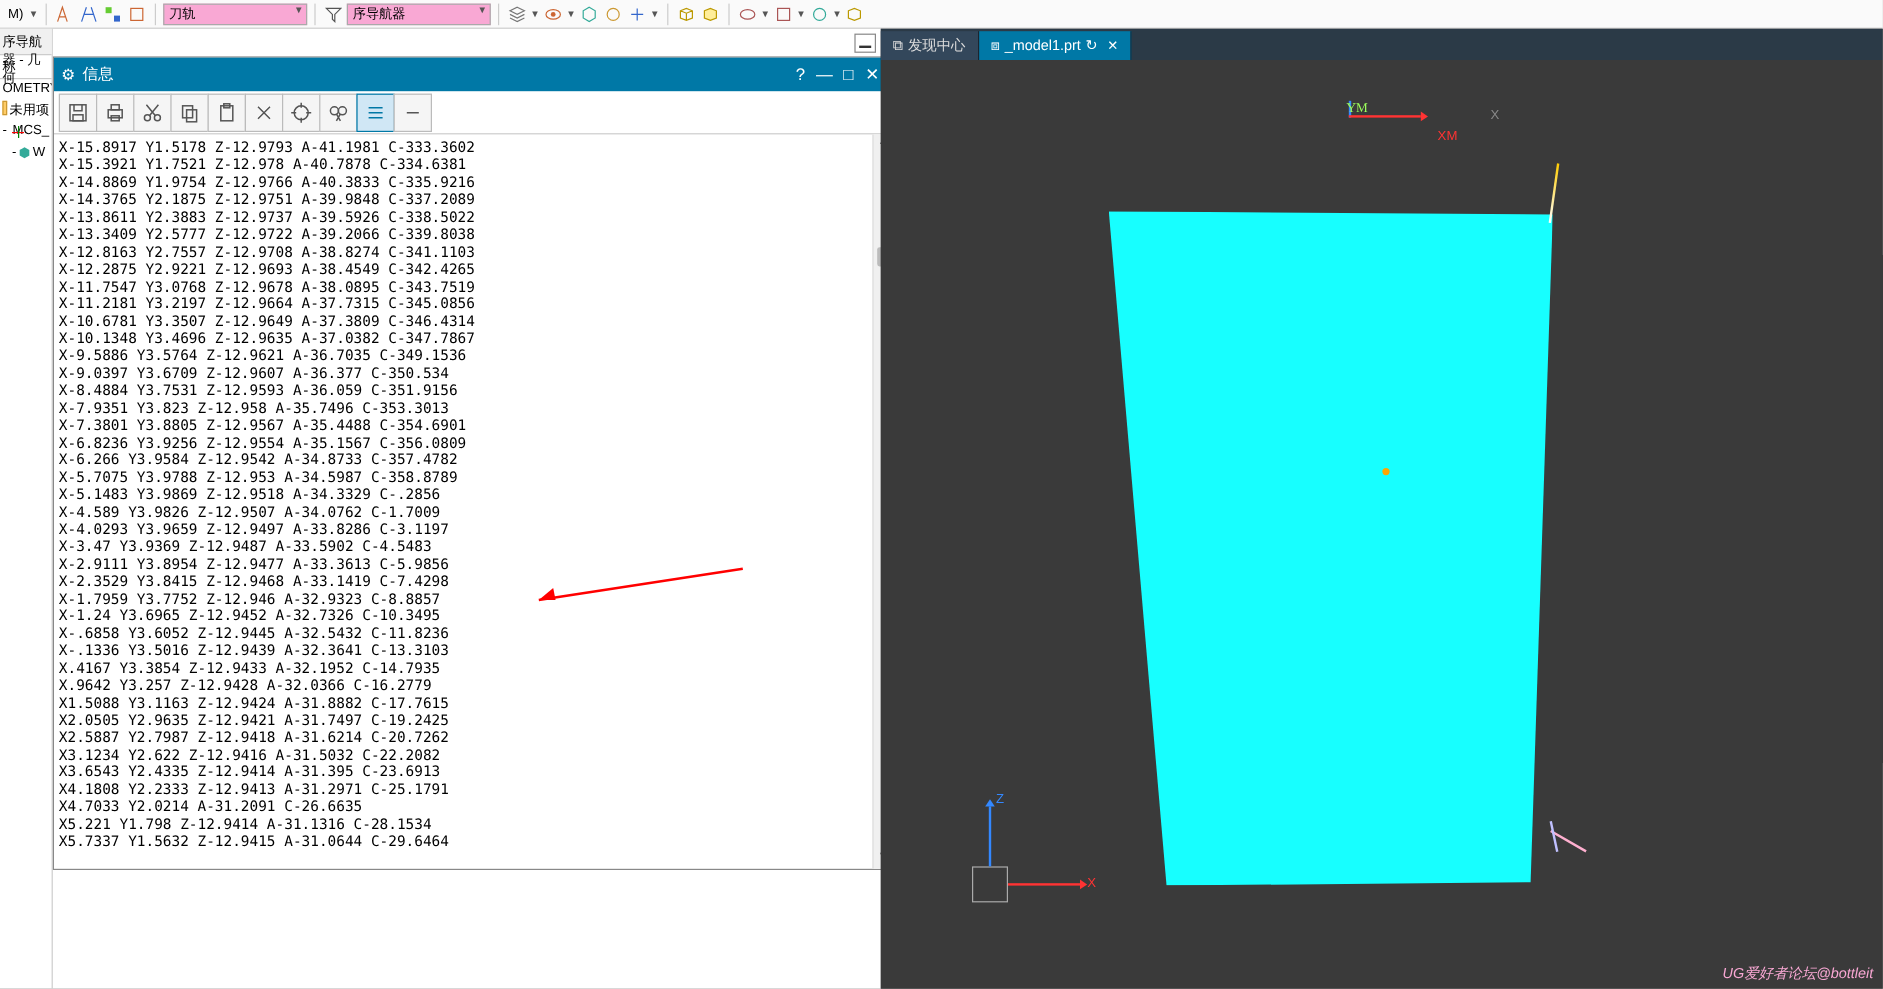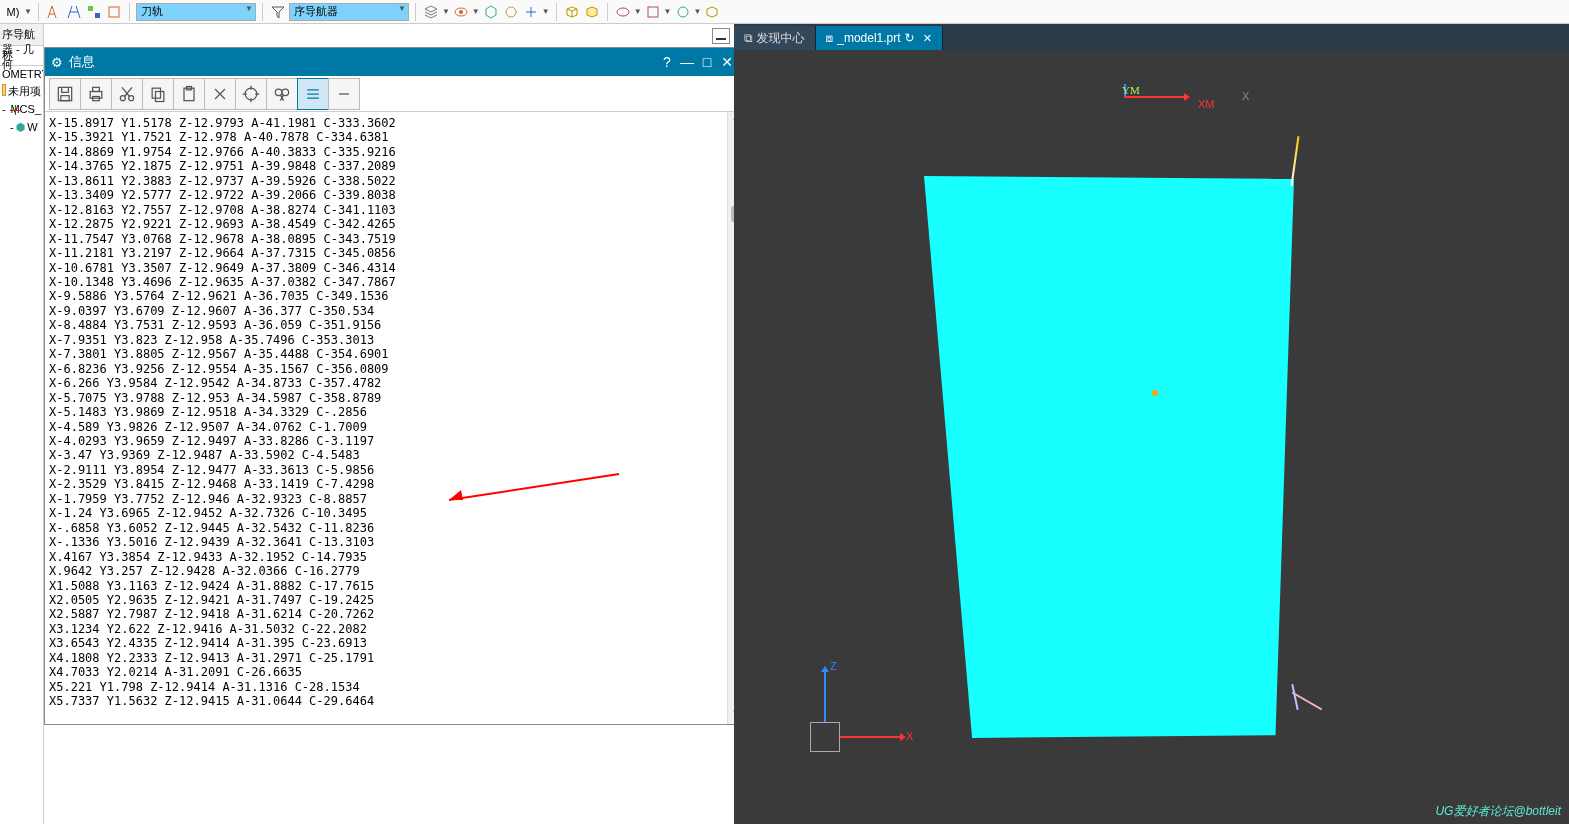--- a/index.html
+++ b/index.html
@@ -1,21 +1,21 @@
 <!DOCTYPE html>
 <html><head>
 <meta charset="utf-8">
 <style>
 * { margin: 0; padding: 0; box-sizing: border-box; font-family: "Microsoft YaHei", Arial, sans-serif; }
 body { width: 1569px; height: 824px; overflow: hidden; background: #fff; position: relative; }
 
 
 .top-toolbar { height: 24px; display: flex; align-items: center; border-bottom: 1px solid #ccc; padding: 0 4px; gap: 2px; font-size: 11px; background: #fafafa; }
 .top-toolbar .sep { width: 1px; height: 18px; background: #ccc; margin: 0 4px; }
-.top-toolbar .ddl { border: 1px solid #aaa; background: #7dd3fc; height: 18px; padding: 0 30px 0 4px; min-width: 120px; position: relative; font-size: 11px; }
+.top-toolbar .ddl { border: 1px solid #aaa; background: #f9a8d4; height: 18px; padding: 0 30px 0 4px; min-width: 120px; position: relative; font-size: 11px; }
 .top-toolbar .ddl::after { content: "▼"; position: absolute; right: 2px; font-size: 8px; color: #555; }
 .top-toolbar .tbico { width: 18px; height: 18px; display: inline-flex; align-items: center; justify-content: center; }
 .top-toolbar .tbico svg { width: 16px; height: 16px; }
 .tbarrow { font-size: 8px; color: #555; }
 
 
 .main { display: flex; height: 800px; }
 
 
 .navcol { width: 44px; border-right: 1px solid #ccc; }
@@ -72,42 +72,42 @@
 .model { position: absolute; left: 190px; top: 126px; width: 370px; height: 562px; }
 .model-shape { width: 100%; height: 100%; background: #17ffff; clip-path: polygon(0% 0%, 100% 0.5%, 95% 99.5%, 13% 100%); }
 .dot { position: absolute; width: 6px; height: 6px; background: orange; border-radius: 50%; left: 228px; top: 214px; }
 
 
 .axes-top { position: absolute; left: 390px; top: 38px; }
 .axes-top .xline { position: absolute; width: 60px; height: 2px; background: #ff3333; top: 8px; left: 0; }
 .axes-top .xline::after { content: ""; position: absolute; right: -6px; top: -3px; border-left: 6px solid #ff3333; border-top: 4px solid transparent; border-bottom: 4px solid transparent; }
 .axes-top .zline { position: absolute; width: 2px; height: 14px; background: #3388ff; top: -4px; left: 0; }
 .axes-top .ym { position: absolute; left: -2px; top: -4px; color: #9cff5c; font-size: 11px; font-family: Liberation Serif, serif; }
-.axes-top .xm { position: absolute; left: 74px; top: 10px; color: #ff3333; font-size: 11px; }
+.axes-top .xm { position: absolute; left: 74px; top: 20px; color: #ff3333; font-size: 11px; }
 .axes-top .xlbl { position: absolute; left: 118px; top: 2px; color: #888; font-size: 11px; }
 
 
 .tpath { position: absolute; }
 .tpath.t1 { left: 560px; top: 86px; width: 2px; height: 50px; background: linear-gradient(#ffcc00, #ffffff); transform: rotate(8deg); }
 .tpath.t2 { left: 556px; top: 634px; width: 34px; height: 34px; }
 .tpath.t2::before { content: ""; position: absolute; width: 34px; height: 2px; background: #ffb0d0; top: 16px; transform: rotate(30deg); }
 .tpath.t2::after { content: ""; position: absolute; width: 2px; height: 26px; background: #c0c0ff; left: 4px; top: 0; transform: rotate(-12deg); }
 
 
 .triad { position: absolute; left: 76px; bottom: 72px; }
 .triad .box { width: 30px; height: 30px; border: 1px solid #aaa; position: absolute; left: 0; bottom: 0; }
 .triad .z { position: absolute; width: 2px; height: 50px; background: #3388ff; left: 14px; bottom: 30px; }
 .triad .z::after { content: ""; position: absolute; top: -6px; left: -3px; border-bottom: 6px solid #3388ff; border-left: 4px solid transparent; border-right: 4px solid transparent; }
 .triad .zlbl { position: absolute; left: 20px; bottom: 80px; color: #3388ff; font-size: 11px; }
 .triad .x { position: absolute; width: 60px; height: 2px; background: #ff3333; left: 30px; bottom: 14px; }
 .triad .x::after { content: ""; position: absolute; right: -6px; top: -3px; border-left: 6px solid #ff3333; border-top: 4px solid transparent; border-bottom: 4px solid transparent; }
 .triad .xlbl { position: absolute; left: 96px; bottom: 10px; color: #ff3333; font-size: 11px; }
 
 
-.wm { position: absolute; right: 8px; bottom: 4px; color: #5eead4; font-size: 12px; font-style: italic; }
+.wm { position: absolute; right: 8px; bottom: 4px; color: #f9a8d4; font-size: 12px; font-style: italic; }
 </style>
 </head>
 <body>
 
 <div class="top-toolbar">
   <span class="tbico">M)</span>
     <span class="tbarrow">▼</span>
   <span class="sep"></span>
   <span class="tbico">
       <svg viewBox="0 0 16 16">

